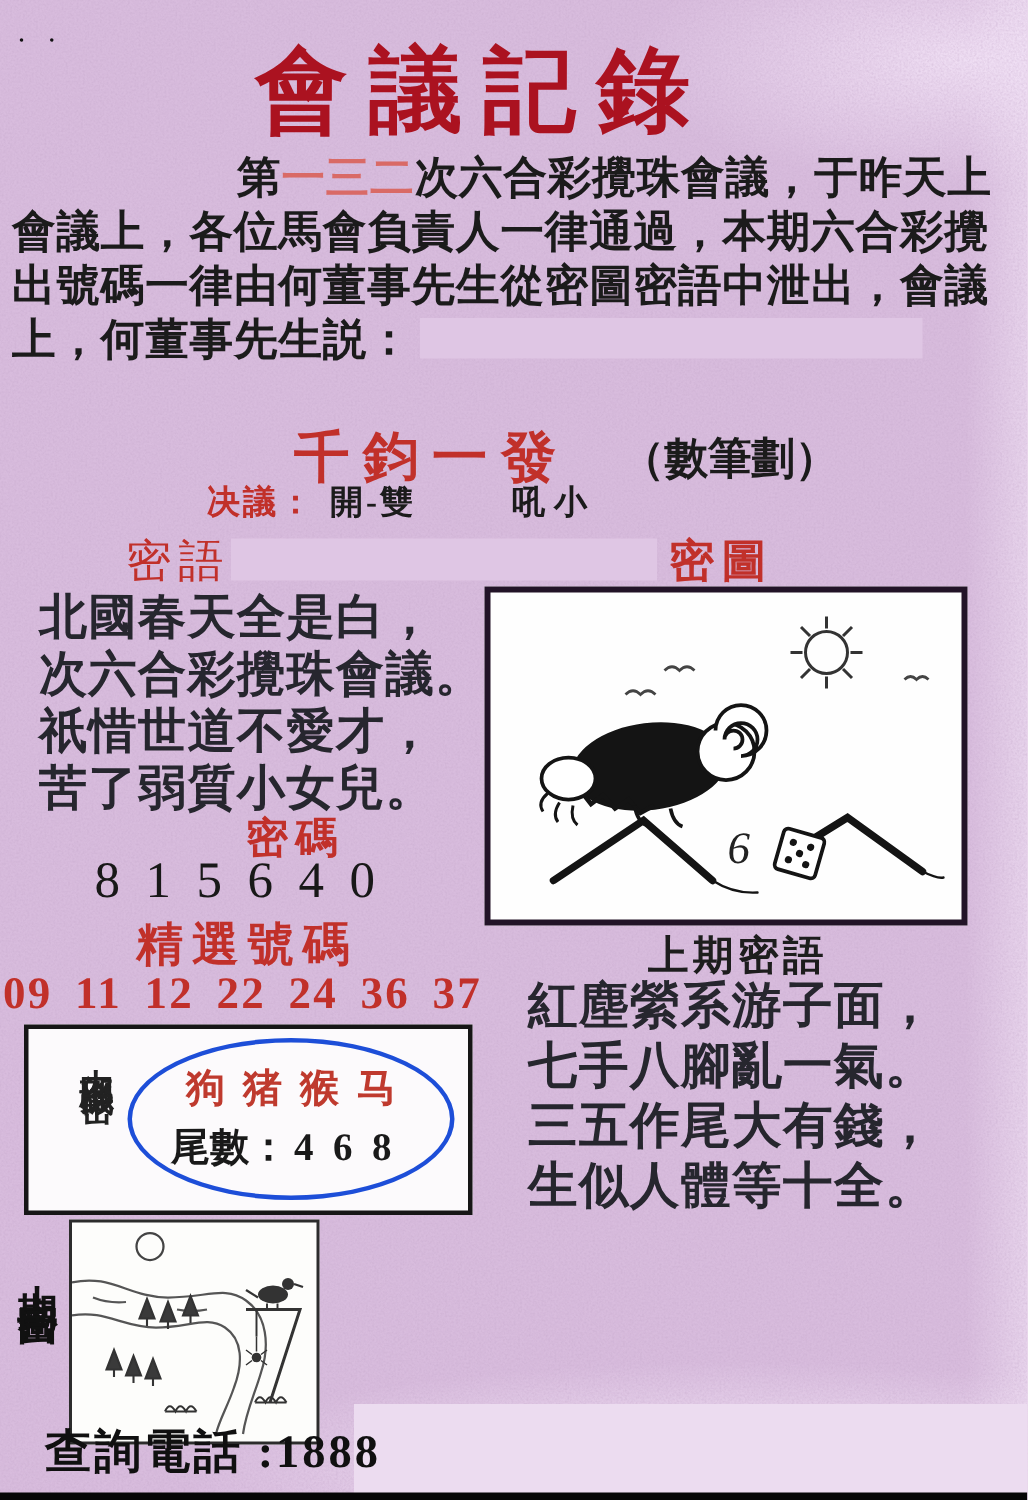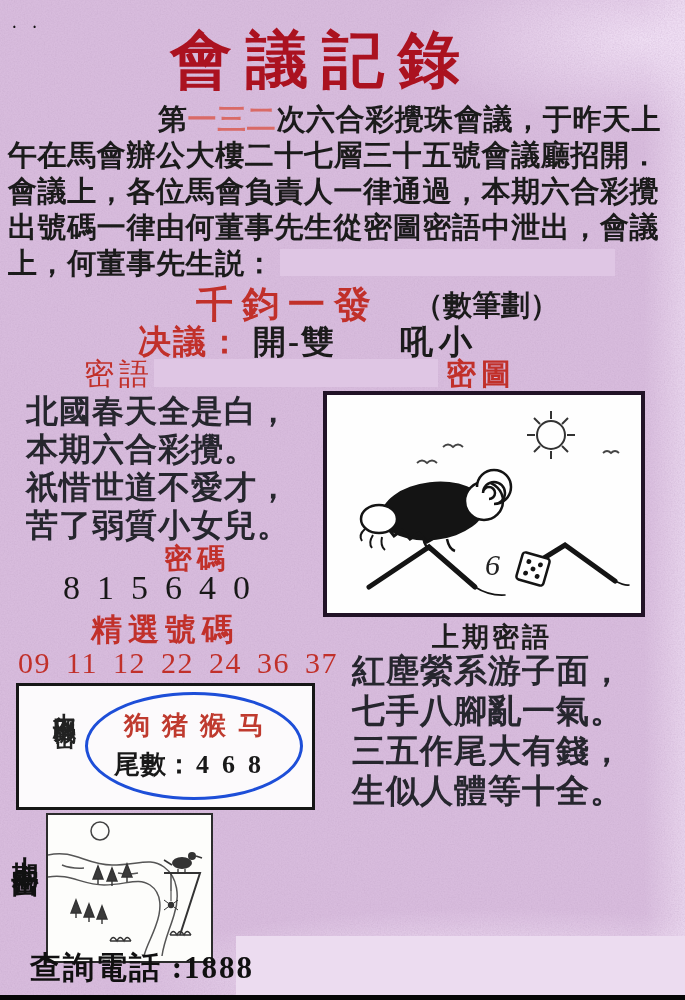--- a/index.html
+++ b/index.html
@@ -24,33 +24,33 @@
     left:531px;top:33px;border:3px solid #161616;padding:2px 10px;
     font-size:36px;font-weight:800;color:#ab1220;letter-spacing:3px;white-space:nowrap;
   }
   .para{left:8px;top:101px;width:660px;font-size:29px;line-height:36px;font-weight:600;letter-spacing:0.6px;}
   .pline{white-space:nowrap;}
   .pline.first{margin-left:150px;}
   .erased{display:inline-block;background:#dfc6e4;vertical-align:-3px;}
   .erased.speech{width:335px;height:27px;margin-left:6px;}
   .idiom{left:196px;top:280px;font-size:37px;font-weight:800;color:#c1302a;letter-spacing:9px;white-space:nowrap;}
   .idiom-note{left:414px;top:286px;font-size:29px;font-weight:700;white-space:nowrap;}
-  .resolution{left:138px;top:320px;font-size:33px;font-weight:700;white-space:nowrap;}
+  .resolution{left:138px;top:320px;font-size:22px;font-weight:700;white-space:nowrap;}
   .resolution .lbl{color:#c1302a;letter-spacing:2px;}
   .resolution .v1{margin-left:10px;letter-spacing:2px;font-weight:600;}
   .resolution .v2{margin-left:64px;letter-spacing:6px;font-weight:600;}
   .phrase-label{left:84px;top:354px;font-size:30px;font-weight:400;color:#c1302a;letter-spacing:5px;}
   .phrase-erased{left:154px;top:359px;width:284px;height:28px;background:#dfc6e4;}
   .picture-label{left:446px;top:354px;font-size:30px;font-weight:800;color:#c1302a;letter-spacing:5px;}
   .poem{font-size:32px;line-height:38px;font-weight:600;color:#26262e;letter-spacing:1px;white-space:nowrap;}
   .poem-left{left:26px;top:392px;}
   .code-label{left:0;top:540px;width:330px;text-align:center;font-size:28px;font-weight:800;color:#c1302a;letter-spacing:5px;padding-left:32px;}
   .code-value{left:0;top:569px;width:330px;text-align:center;font-size:34px;letter-spacing:17px;color:#181818;}
   .sel-label{left:0;top:609px;width:330px;text-align:center;font-size:31px;font-weight:800;color:#c1302a;letter-spacing:6px;}
-  .sel-value{left:2px;top:646px;width:336px;text-align:right;font-size:30px;font-weight:400;color:#c1302a;word-spacing:6px;letter-spacing:1.5px;white-space:nowrap;}
+  .sel-value{left:2px;top:646px;width:336px;text-align:left;font-size:30px;font-weight:700;color:#c1302a;word-spacing:6px;letter-spacing:1.5px;white-space:nowrap;}
   .internal-box{left:16px;top:683px;width:293px;height:121px;background:#fcfafc;border:3px solid #161616;}
   .side-label{position:absolute;left:30px;top:8px;height:108px;writing-mode:vertical-rl;font-size:23px;font-weight:600;letter-spacing:4px;color:#222;}
   .oval{position:absolute;left:66px;top:6px;width:212px;height:102px;border:3px solid #1d4ed8;border-radius:50%;}
   .animals{position:absolute;left:0;top:13px;width:100%;text-align:center;font-size:26px;font-weight:800;color:#bf3a2e;letter-spacing:12px;text-indent:12px;}
   .tail{position:absolute;left:0;top:52px;width:100%;text-align:center;font-size:26px;font-weight:600;color:#191919;white-space:nowrap;}
   .tail .tv{letter-spacing:13px;margin-left:4px;}
   .pic-box{left:323px;top:391px;width:314px;height:218px;background:#fefefe;border:4px solid #221327;}
   .last-phrase-label{left:432px;top:619px;font-size:27px;font-weight:700;letter-spacing:3px;color:#1d1d1d;}
   .poem-right{left:352px;top:651px;font-size:33px;line-height:40px;}
   .last-pic-box{left:46px;top:813px;width:163px;height:146px;background:#fdfdfb;border:2px solid #2c2c2c;}
@@ -73,40 +73,39 @@
     </filter>
     <rect width="685" height="1000" filter="url(#grain)" opacity="0.5"></rect>
   </svg>
 
   <div class="layer corner-marks">· ·</div>
 
   <div class="layer title">會議記錄</div>
 
   <div class="layer para">
     <div class="pline first"><span>第</span><span class="soft-red">一三二</span><span>次六合彩攪珠會議，于昨天上</span></div>
-    <div class="pline">午在馬會辦公大樓二十七層三十五號會議廳招開．</div>
     <div class="pline">會議上，各位馬會負責人一律通過，本期六合彩攪</div>
     <div class="pline">出號碼一律由何董事先生從密圖密語中泄出，會議</div>
     <div class="pline"><span>上，何董事先生説：</span><span class="erased speech"></span></div>
   </div>
 
   <div class="layer idiom">千鈞一發</div>
   <div class="layer idiom-note">（數筆劃）</div>
 
   <div class="layer resolution">
     <span class="lbl">决議：</span><span class="v1">開-雙</span><span class="v2">吼小</span>
   </div>
 
   <div class="layer phrase-label">密語</div>
   <div class="layer phrase-erased"></div>
   <div class="layer picture-label">密圖</div>
 
   <div class="layer poem poem-left">
     <div>北國春天全是白，</div>
-    <div>本期六合彩攪。</div>
+    <div>次六合彩攪珠會議。</div>
     <div>祇惜世道不愛才，</div>
     <div>苦了弱質小女兒。</div>
   </div>
 
   <div class="layer code-label">密碼</div>
   <div class="layer code-value">815640</div>
   <div class="layer sel-label">精選號碼</div>
   <div class="layer sel-value">09 11 12 22 24 36 37</div>
 
   <div class="layer internal-box">

